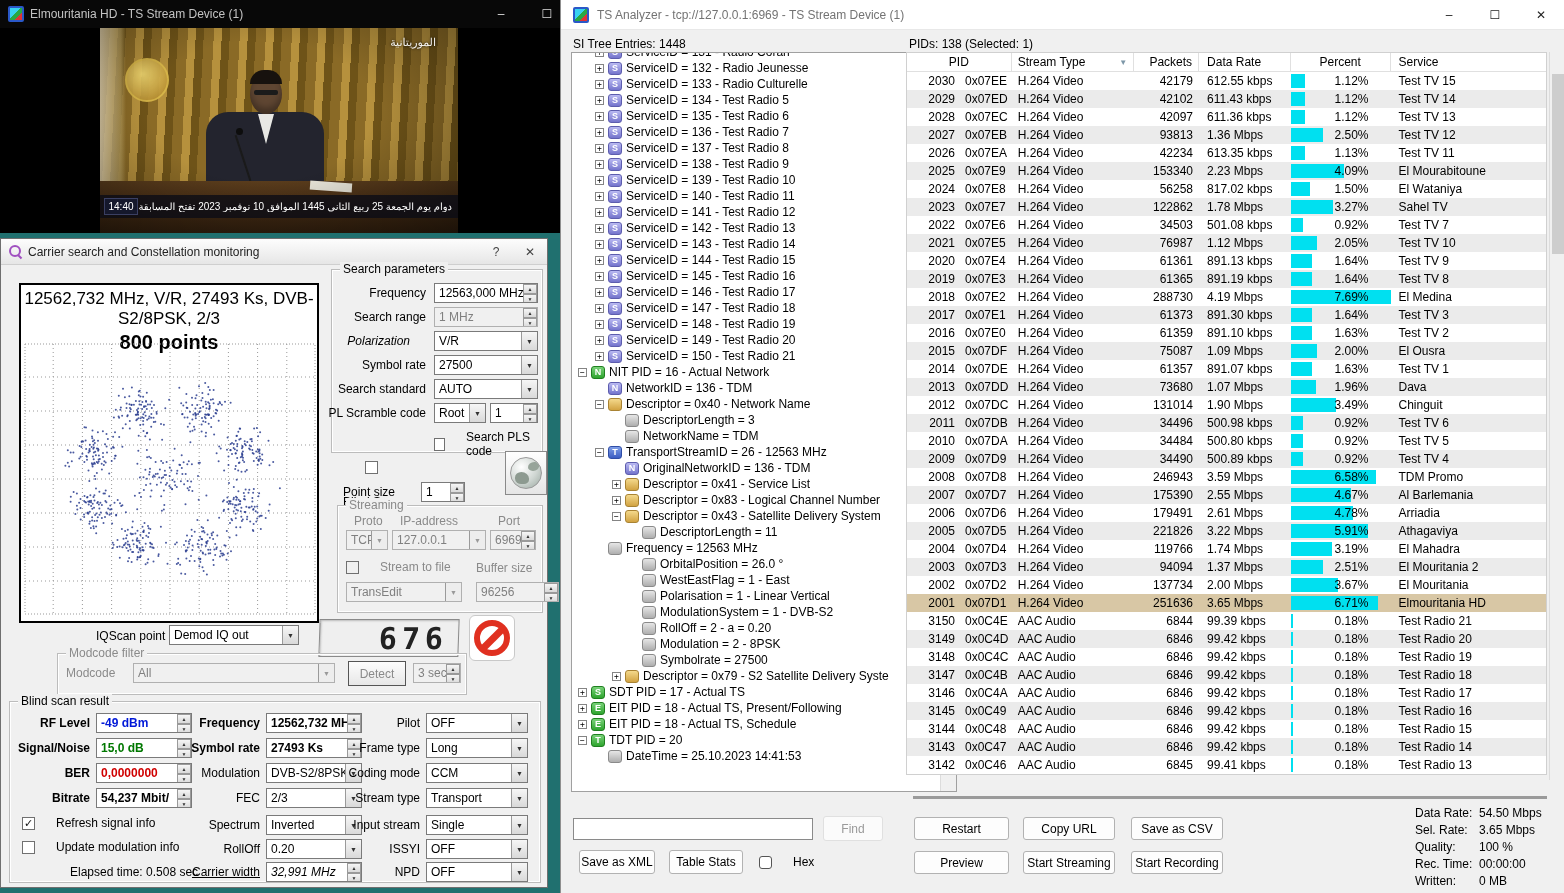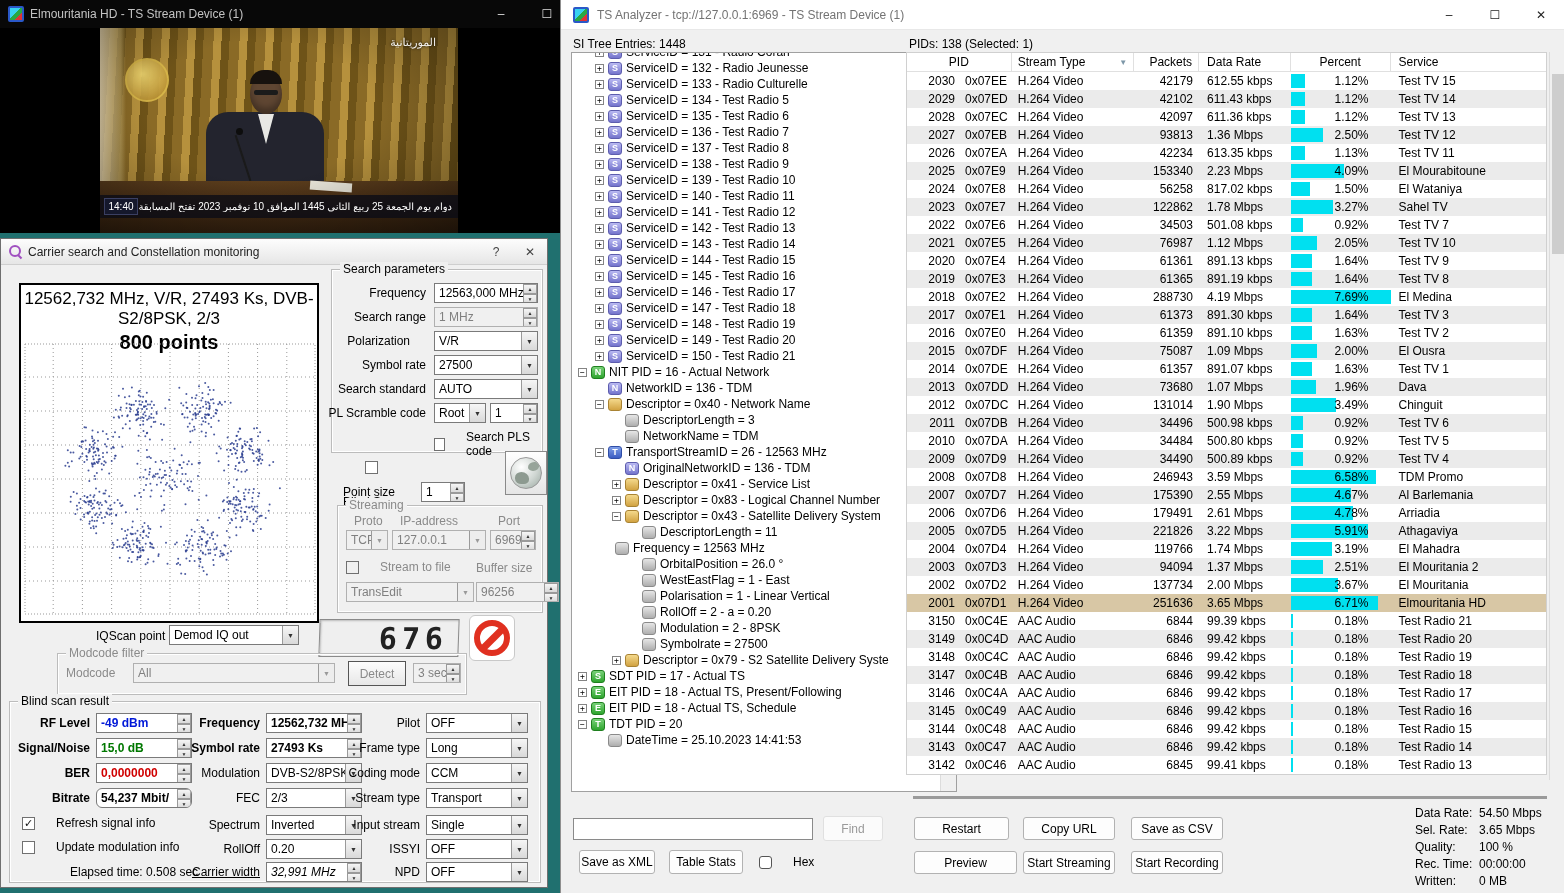--- a/index.html
+++ b/index.html
@@ -1036,21 +1036,21 @@
         </span>
     </div>
     <span class="rlbl" style="right:116px; top:40px;">Search range</span>
     <div class="fld dis" style="left:102px; top:37px; width:104px;">
       <span>1 MHz</span>
       <span class="spinbtns">
           <i>▲</i>
           <i>▼</i>
         </span>
     </div>
-    <span class="rlbl" style="right:132px; top:64px;">Polarization</span>
+    <span class="rlbl" style="right:132px; top:64px;font-style:italic;">Polarization</span>
     <div class="fld dd" style="left:102px; top:61px; width:104px;">
       <span>V/R</span>
       <span class="arrowbtn">▼</span>
     </div>
     <span class="rlbl" style="right:116px; top:88px;">Symbol rate</span>
     <div class="fld dd" style="left:102px; top:85px; width:104px;">
       <span>27500</span>
       <span class="arrowbtn">▼</span>
     </div>
     <span class="rlbl" style="right:116px; top:112px;">Search standard</span>
@@ -1110,21 +1110,21 @@
       <span class="spinbtns">
           <i>▲</i>
           <i>▼</i>
         </span>
     </div>
     <div class="cb" style="left:8px; top:54px;">
       <span class="box" style="background:#f0f0f0;"></span>
       <span>Stream to file</span>
     </div>
     <span class="lbl" style="left:138px; top:55px;">Buffer size</span>
-    <div class="fld dd dis" style="left:8px; top:76px; width:128px;">
+    <div class="fld dd dis" style="left:8px; top:76px; width:116px;">
       <span>TransEdit</span>
       <span class="arrowbtn">▼</span>
     </div>
     <div class="fld dis" style="left:138px; top:76px; width:83px;">
       <span>96256</span>
       <span class="spinbtns">
           <i>▲</i>
           <i>▼</i>
         </span>
     </div>
@@ -1220,21 +1220,21 @@
       <span>DVB-S2/8PSK</span>
       <span class="arrowbtn">▼</span>
     </div>
     <span class="rlbl" style="left:330px; width:80px; top:64px;">Coding mode</span>
     <div class="fld dd" style="left:416px; top:61px; width:102px;">
       <span>CCM</span>
       <span class="arrowbtn">▼</span>
     </div>
 
     <span class="rlbl b" style="left:0; width:80px; top:89px;">Bitrate</span>
-    <div class="fld" style="left:86px; top:86px; width:96px;border-radius:6px;">
+    <div class="fld" style="left:86px; top:86px; width:96px;">
       <span class="v-bold">54,237 Mbit/</span>
       <span class="spinbtns">
           <i>▲</i>
           <i>▼</i>
         </span>
     </div>
     <span class="rlbl" style="left:150px; width:100px; top:89px;">FEC</span>
     <div class="fld dd" style="left:256px; top:86px; width:96px;">
       <span>2/3</span>
       <span class="arrowbtn">▼</span>
@@ -1453,39 +1453,44 @@
         <div class="tree-row" style="padding-left: 40px;">
           <span class="exp">−</span>
           <span class="ti desc"></span>
           <span>Descriptor = 0x43 - Satellite Delivery System</span>
         </div>
         <div class="tree-row" style="padding-left: 57px;">
           <span class="exp hid"></span>
           <span class="ti leaf"></span>
           <span>DescriptorLength = 11</span>
         </div>
-        <div class="tree-row" style="padding-left: 30px;">
+        <div class="tree-row" style="padding-left: 23px;">
           <span class="exp hid"></span>
           <span class="ti leaf"></span>
           <span>Frequency = 12563 MHz</span>
         </div>
         <div class="tree-row" style="padding-left: 57px;">
           <span class="exp hid"></span>
           <span class="ti leaf"></span>
           <span>OrbitalPosition = 26.0 °</span>
         </div>
         <div class="tree-row" style="padding-left: 57px;">
           <span class="exp hid"></span>
           <span class="ti leaf"></span>
           <span>WestEastFlag = 1 - East</span>
         </div>
         <div class="tree-row" style="padding-left: 57px;">
           <span class="exp hid"></span>
           <span class="ti leaf"></span>
           <span>Polarisation = 1 - Linear Vertical</span>
+        </div>
+        <div class="tree-row" style="padding-left: 57px;">
+          <span class="exp hid"></span>
+          <span class="ti leaf"></span>
+          <span>ModulationSystem = 1 - DVB-S2</span>
         </div>
         <div class="tree-row" style="padding-left: 57px;">
           <span class="exp hid"></span>
           <span class="ti leaf"></span>
           <span>RollOff = 2 - a = 0.20</span>
         </div>
         <div class="tree-row" style="padding-left: 57px;">
           <span class="exp hid"></span>
           <span class="ti leaf"></span>
           <span>Modulation = 2 - 8PSK</span>
@@ -2009,21 +2014,21 @@
 
   <div class="mbtn" style="left:353px; top:817px; width:95px; height:23px;">
     <span>Restart</span>
     </div>
   <div class="mbtn" style="left:462px; top:817px; width:92px; height:23px;">
     <span>Copy URL</span>
     </div>
   <div class="mbtn" style="left:570px; top:817px; width:92px; height:23px;">
     <span>Save as CSV</span>
     </div>
-  <div class="mbtn" style="left:353px; top:851px; width:103px; height:23px;">
+  <div class="mbtn" style="left:353px; top:851px; width:95px; height:23px;">
     <span>Preview</span>
     </div>
   <div class="mbtn" style="left:462px; top:851px; width:92px; height:23px;">
     <span>Start Streaming</span>
     </div>
   <div class="mbtn" style="left:570px; top:851px; width:92px; height:23px;">
     <span>Start Recording</span>
     </div>
 
   <div id="stats-area">

